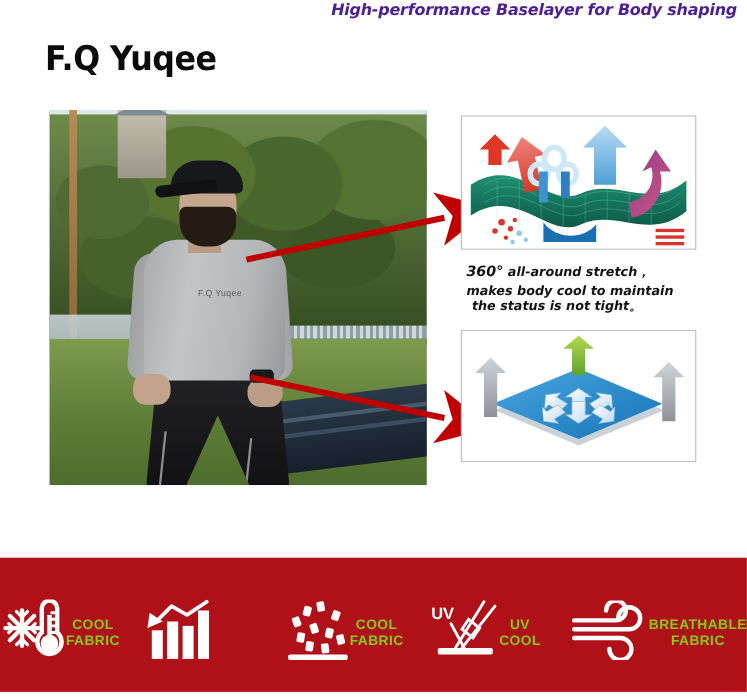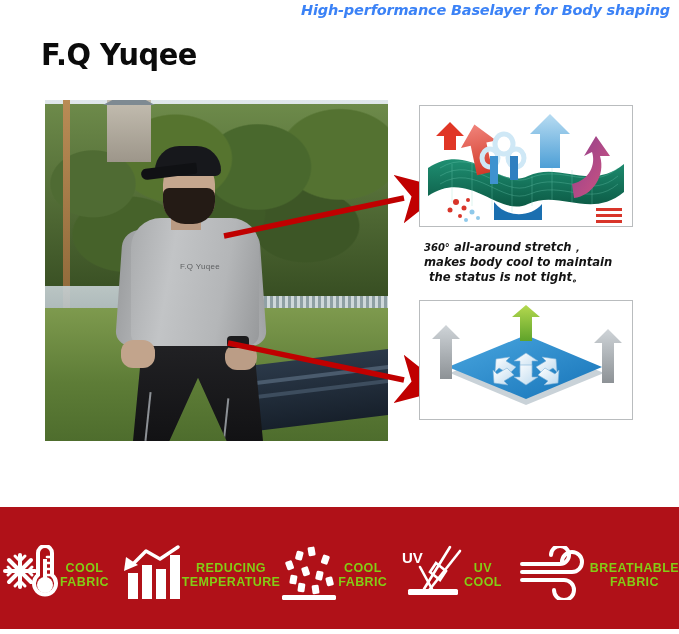--- a/index.html
+++ b/index.html
@@ -2,21 +2,21 @@
 <html><head>
 <meta charset="utf-8">
 <style>
   html,body{margin:0;padding:0;background:#fff;}
   body{width:679px;height:634px;position:relative;overflow:hidden;
        font-family:"Liberation Sans","DejaVu Sans",sans-serif;}
 
   
   #tagline{position:absolute;left:270px;top:2px;width:400px;text-align:right;
            font-family:"DejaVu Sans","Liberation Sans",sans-serif;
-           font-style:italic;font-weight:bold;font-size:14.5px;color:#3b82f6;
+           font-style:italic;font-weight:bold;font-size:14.5px;color:#4c1d95;
            letter-spacing:-.2px;white-space:nowrap;}
   #brand{position:absolute;left:41px;top:36px;
          font-family:"DejaVu Sans","Liberation Sans",sans-serif;
          font-weight:bold;font-size:31px;color:#0b0b0b;letter-spacing:-.5px;
          transform:scaleX(.93);transform-origin:left center;}
 
   
   #photo{position:absolute;left:45px;top:100px;width:343px;height:341px;
          overflow:hidden;background:#9fb0a0;}
   #photo .sky{position:absolute;inset:0;
@@ -91,21 +91,21 @@
           pointer-events:none;}
 
   
   .panel{position:absolute;border:1px solid #b9bcbe;background:#fff;overflow:hidden;}
   #panel-stretch{left:419px;top:105px;width:212px;height:120px;}
   #panel-breathe{left:419px;top:300px;width:212px;height:118px;}
   #stretch-caption{position:absolute;left:424px;top:240px;width:230px;
       font-family:"DejaVu Sans","Liberation Sans",sans-serif;
       font-style:italic;font-weight:bold;font-size:11.6px;color:#131313;
       line-height:1.28;}
-  #stretch-caption .deg{font-size:10px;}
+  #stretch-caption .deg{font-size:13px;}
   #stretch-caption div:nth-child(3){padding-left:5px;font-style:italic;}
 
   
   #featurebar{position:absolute;left:0;top:507px;width:679px;height:122px;
       background:#b01118;display:flex;}
   .feature{flex:1;display:flex;flex-direction:row;align-items:center;
       justify-content:flex-start;padding-top:10px;}
   .feature .ficon{height:60px;display:flex;align-items:center;
       justify-content:center;}
   .feature .flabel{margin-top:4px;color:#84cc16;font-weight:bold;font-size:12.5px;
@@ -296,24 +296,20 @@
         <g fill="#fff">
           <rect x="8" y="28" width="10" height="26"></rect>
           <rect x="22" y="20" width="10" height="34"></rect>
           <rect x="36" y="24" width="10" height="30"></rect>
           <rect x="50" y="10" width="10" height="44"></rect>
         </g>
         <polyline points="12,20 26,6 40,14 58,2" fill="none" stroke="#fff" stroke-width="3.4" stroke-linejoin="round" stroke-linecap="round"></polyline>
         <path d="M4 26 L6 12 L18 20 Z" fill="#fff"></path>
       </svg>
     </div>
-    <div class="flabel">
-      <div>REDUCING</div>
-      <div>TEMPERATURE</div>
-    </div>
   </div>
 
   <div class="feature">
     <div class="ficon">
       <svg width="58" height="56" viewBox="0 0 58 56">
         <g fill="#fff">
           <rect x="6" y="16" width="7" height="9" rx="1.5" transform="rotate(-20 9 20)"></rect>
           <rect x="16" y="6" width="7" height="9" rx="1.5" transform="rotate(15 19 10)"></rect>
           <rect x="28" y="2" width="7" height="9" rx="1.5" transform="rotate(-10 31 6)"></rect>
           <rect x="42" y="10" width="7" height="9" rx="1.5" transform="rotate(20 45 14)"></rect>

